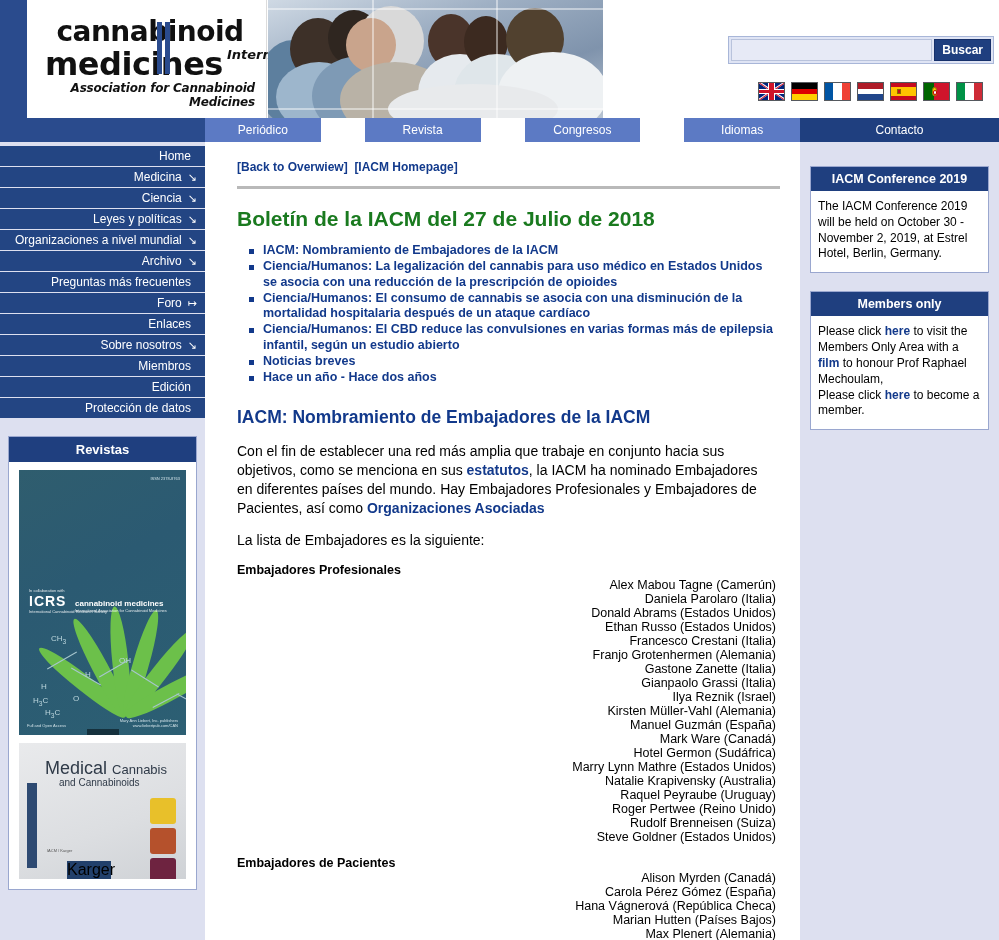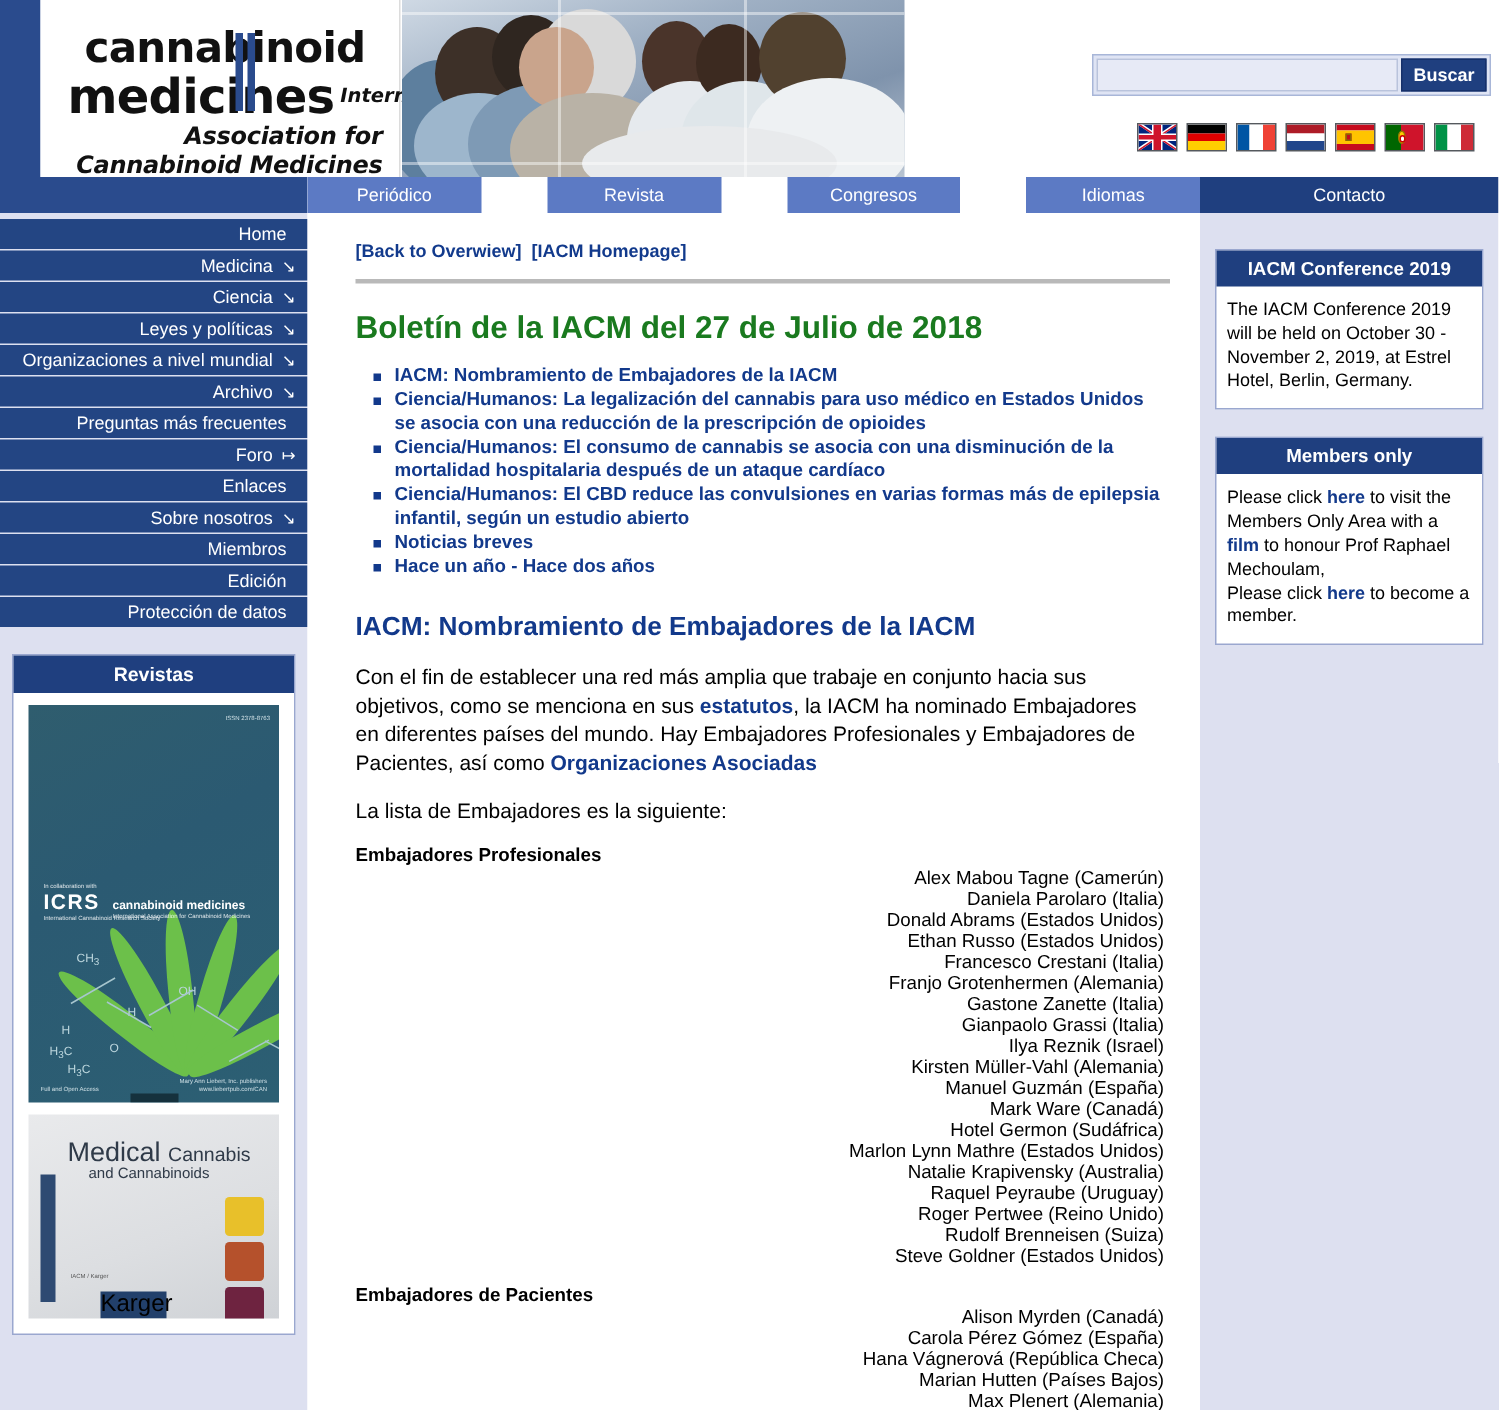--- a/index.html
+++ b/index.html
@@ -45,32 +45,32 @@
   }
   .logo-line2 {
     font-family: "DejaVu Sans", sans-serif;
     font-weight: bold;
     font-size: 32px;
     letter-spacing: -0.5px;
     color: #111111;
     line-height: 1;
     margin-top: 2px;
     display: flex;
-    align-items: center;
+    align-items: flex-start;
   }
   .logo-line2 .sub {
     font-size: 13px;
     font-style: italic;
     font-weight: bold;
     margin-left: 4px;
     letter-spacing: 0;
   }
   .logo-line3 {
     font-family: "DejaVu Sans", sans-serif;
-    font-size: 16px;
+    font-size: 12px;
     font-style: italic;
     font-weight: bold;
     color: #111111;
     text-align: right;
     margin-top: 1px;
     letter-spacing: -0.2px;
   }
   .logo-bars {
     position: absolute;
     left: 112px; top: 4px;
@@ -710,21 +710,21 @@
       <div>Ethan Russo (Estados Unidos)</div>
       <div>Francesco Crestani (Italia)</div>
       <div>Franjo Grotenhermen (Alemania)</div>
       <div>Gastone Zanette (Italia)</div>
       <div>Gianpaolo Grassi (Italia)</div>
       <div>Ilya Reznik (Israel)</div>
       <div>Kirsten Müller-Vahl (Alemania)</div>
       <div>Manuel Guzmán (España)</div>
       <div>Mark Ware (Canadá)</div>
       <div>Hotel Germon (Sudáfrica)</div>
-      <div>Marlon Lynn Mathre (Estados Unidos)</div>
+      <div>Marry Lynn Mathre (Estados Unidos)</div>
       <div>Natalie Krapivensky (Australia)</div>
       <div>Raquel Peyraube (Uruguay)</div>
       <div>Roger Pertwee (Reino Unido)</div>
       <div>Rudolf Brenneisen (Suiza)</div>
       <div>Steve Goldner (Estados Unidos)</div>
     </div>
 
     <div class="amb-head">Embajadores de Pacientes</div>
     <div class="amb-list">
       <div>Alison Myrden (Canadá)</div>

